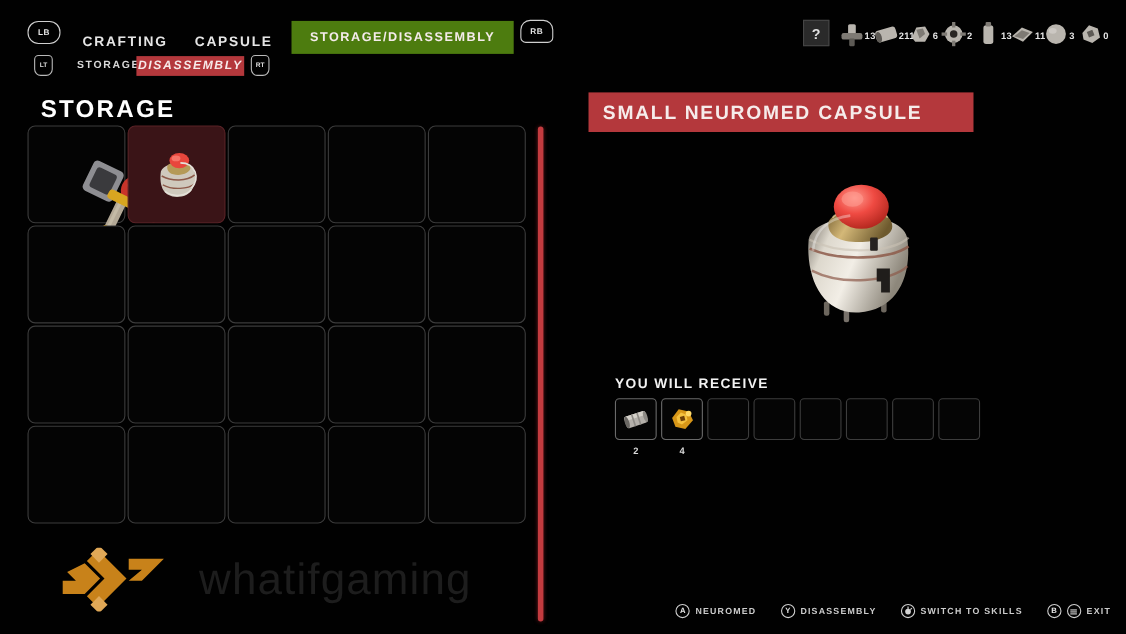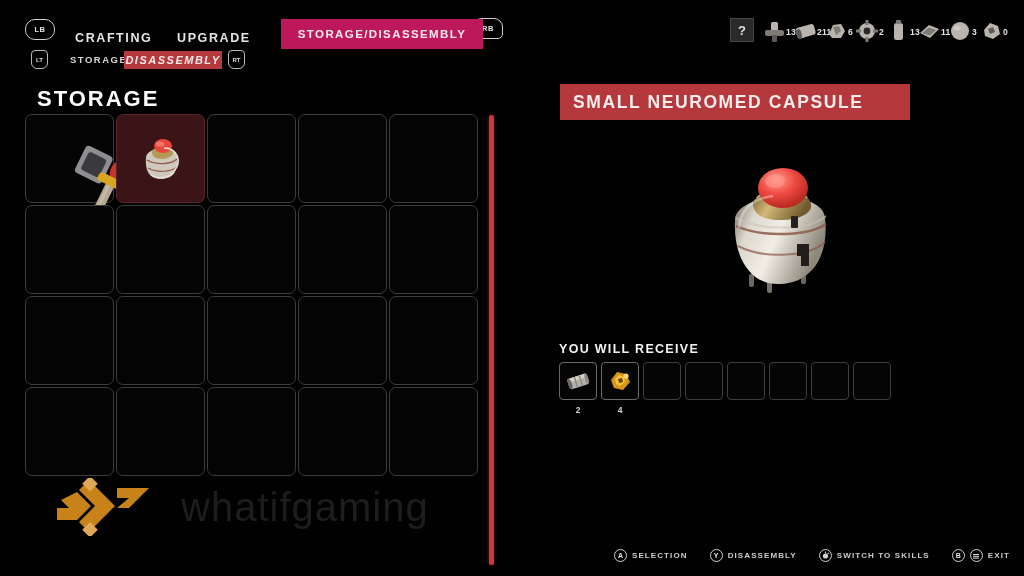--- a/index.html
+++ b/index.html
@@ -33,23 +33,22 @@
 
   .main-tab {
     position:absolute; top:28px; height:20px; line-height:20px;
     font-size:12.5px; font-weight:bold; letter-spacing:1.6px; color:#e5e5e5;
     white-space:nowrap;
   }
   #tab-crafting { left:75px; }
   #tab-upgrade { left:177px; }
   #tab-storage-disassembly {
     left:265px; top:19px; width:202px; height:30px; line-height:30px;
-    background:#be185d; text-align:center; font-size:11.5px; letter-spacing:1.4px;
+    background:#4d7c0f; text-align:center; font-size:11.5px; letter-spacing:1.4px;
     color:#f5ebeb;
-    margin-left:16px;
   }
 
   .sub-tab {
     position:absolute; top:53px; height:14px; line-height:14px;
     font-size:9.5px; font-weight:bold; letter-spacing:1.5px; color:#d8d8d8;
     white-space:nowrap;
   }
   #subtab-storage { left:70px; }
   #subtab-disassembly {
     left:124px; top:51px; width:98px; height:18px; line-height:18px;
@@ -95,30 +94,30 @@
   .cell-item { position:absolute; inset:0; display:flex; align-items:center; justify-content:center; }
 
   #storage-scrollbar {
     position:absolute; left:489px; top:115px; width:5px; height:450px;
     background:#c33b3f; border-radius:3px;
     box-shadow:0 0 4px rgba(190,50,55,.55);
   }
 
   
   #watermark {
-    position:absolute; left:55px; top:476px; width:485px; height:62px;
+    position:absolute; left:55px; top:496px; width:485px; height:62px;
     display:flex; align-items:center; gap:14px; pointer-events:none;
   }
   #watermark-text {
     font-size:40px; letter-spacing:1px; color:#1d1d1d; font-weight:400;
   }
 
   
   #item-title-bar {
-    position:absolute; left:560px; top:84px; width:350px; height:36px;
+    position:absolute; left:535px; top:84px; width:350px; height:36px;
     background:#b4383c; display:flex; align-items:center; padding-left:13px;
   }
   #item-title {
     font-size:17.5px; font-weight:bold; letter-spacing:1.6px; color:#f6eceb;
   }
 
   #item-preview {
     position:absolute; left:560px; top:135px; width:440px; height:190px;
     display:flex; align-items:center; justify-content:center;
   }
@@ -159,21 +158,21 @@
   }
 </style>
 </head>
 <body>
 
 <div id="top-nav">
   <div class="bumper" id="lb-button">LB</div>
   <div class="bumper" id="rb-button">RB</div>
 
   <div class="main-tab" id="tab-crafting">CRAFTING</div>
-  <div class="main-tab" id="tab-upgrade">UPGRADE</div>
+  <div class="main-tab" id="tab-upgrade">CAPSULE</div>
   <div class="main-tab" id="tab-storage-disassembly">STORAGE/DISASSEMBLY</div>
 
   <div class="trigger" id="lt-button">LT</div>
   <div class="trigger" id="rt-button">RT</div>
 
   <div class="sub-tab" id="subtab-storage">STORAGE</div>
   <div class="sub-tab" id="subtab-disassembly">DISASSEMBLY</div>
 </div>
 
 <div id="resource-bar">
@@ -428,21 +427,21 @@
     </div>
     <div class="receive-slot-wrap">
       <div class="receive-slot"></div>
       <div class="receive-count"></div>
     </div>
   </div>
 
 <div id="button-hints">
     <div class="hint">
       <div class="hint-glyph">A</div>
-      <div class="hint-label">SELECTION</div>
+      <div class="hint-label">NEUROMED</div>
     </div>
     <div class="hint">
       <div class="hint-glyph">Y</div>
       <div class="hint-label">DISASSEMBLY</div>
     </div>
     <div class="hint">
       <div class="hint-glyph">
         <svg width="9" height="9" viewBox="0 0 9 9">
         <circle cx="4.5" cy="5" r="2.6" fill="#d2d2d2"></circle>
         <path d="M4.5 2.6 L4.5 0.4 M6.6 3.2 L8 1.8" stroke="#d2d2d2" stroke-width="1.1"></path>

